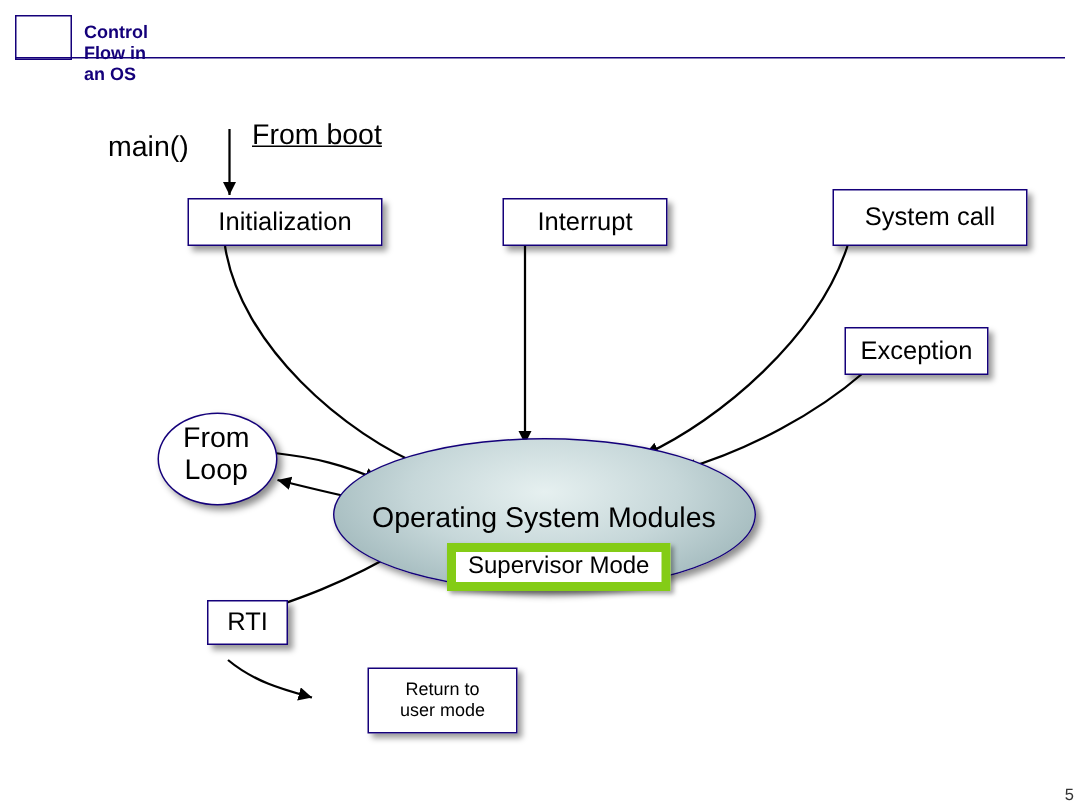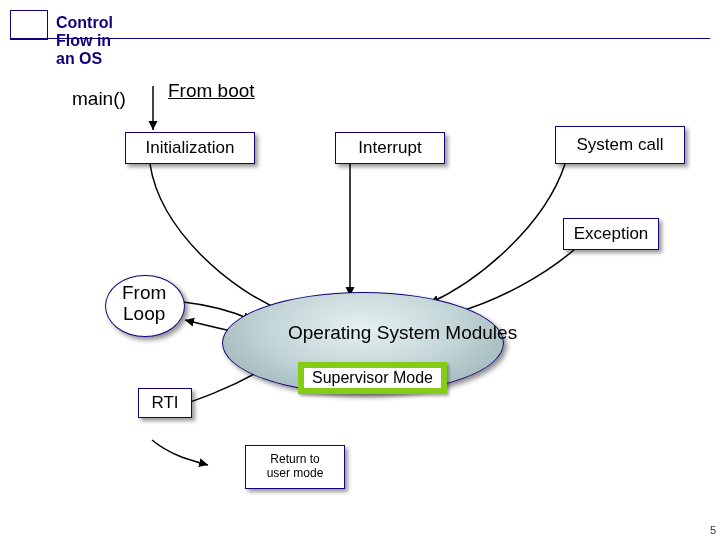--- a/index.html
+++ b/index.html
@@ -24,21 +24,21 @@
     width: 36px;
     height: 28px;
     border: 1px solid #14007a;
   }
   .title-text {
     position: absolute;
     left: 56px;
     top: 14px;
     color: #14007a;
     font-weight: bold;
-    font-size: 16px;
+    font-size: 12px;
   }
   .title-underline {
     position: absolute;
     left: 10px;
     top: 38px;
     width: 700px;
     height: 0;
     border-top: 1.5px solid #14007a;
   }
   .lbl {
@@ -133,25 +133,25 @@
   <path d="M152 440 C 170 455, 190 460, 208 465" stroke="#000" stroke-width="1.5" fill="none" marker-end="url(#ah)"></path>
 </svg>
 
 <div class="lbl" style="left:72px; top:88px;">main()</div>
 <div class="lbl" style="left:168px; top:80px;text-decoration:underline;">From boot</div>
 
 <div class="node" style="left:90px;  top:132px; width:130px; height:32px;">Initialization</div>
 <div class="node" style="left:300px; top:132px; width:110px; height:32px;">Interrupt</div>
 <div class="node" style="left:520px; top:126px; width:130px; height:38px;">System call</div>
 <div class="node" style="left:528px; top:218px; width:96px; height:32px;">Exception</div>
-<div class="node" style="left:103px; top:388px; width:54px;  height:30px;">RTI</div>
+<div class="node" style="left:103px; top:400px; width:54px;  height:30px;">RTI</div>
 <div class="node" style="left:210px; top:445px; width:100px; height:44px; font-size:12px; white-space:pre-line;">Return to
 user mode</div>
 
 <div class="ellipse small" style="left:105px; top:275px; width:78px; height:60px;"></div>
 <div class="lbl" style="left:122px; top:283px; text-align:center; white-space:pre-line; line-height:1.1;">From
 Loop</div>
 
 <div class="ellipse big" style="left:222px; top:292px; width:280px; height:100px;"></div>
-<div class="lbl" style="left:248px; top:322px;margin-left:40px;">Operating System Modules</div>
+<div class="lbl" style="left:248px; top:335px;">Operating System Modules</div>
 <div class="sup-box" style="left:298px; top:362px;">Supervisor Mode</div>
 
 <div class="page-num">5</div>
 
 </body></html>

